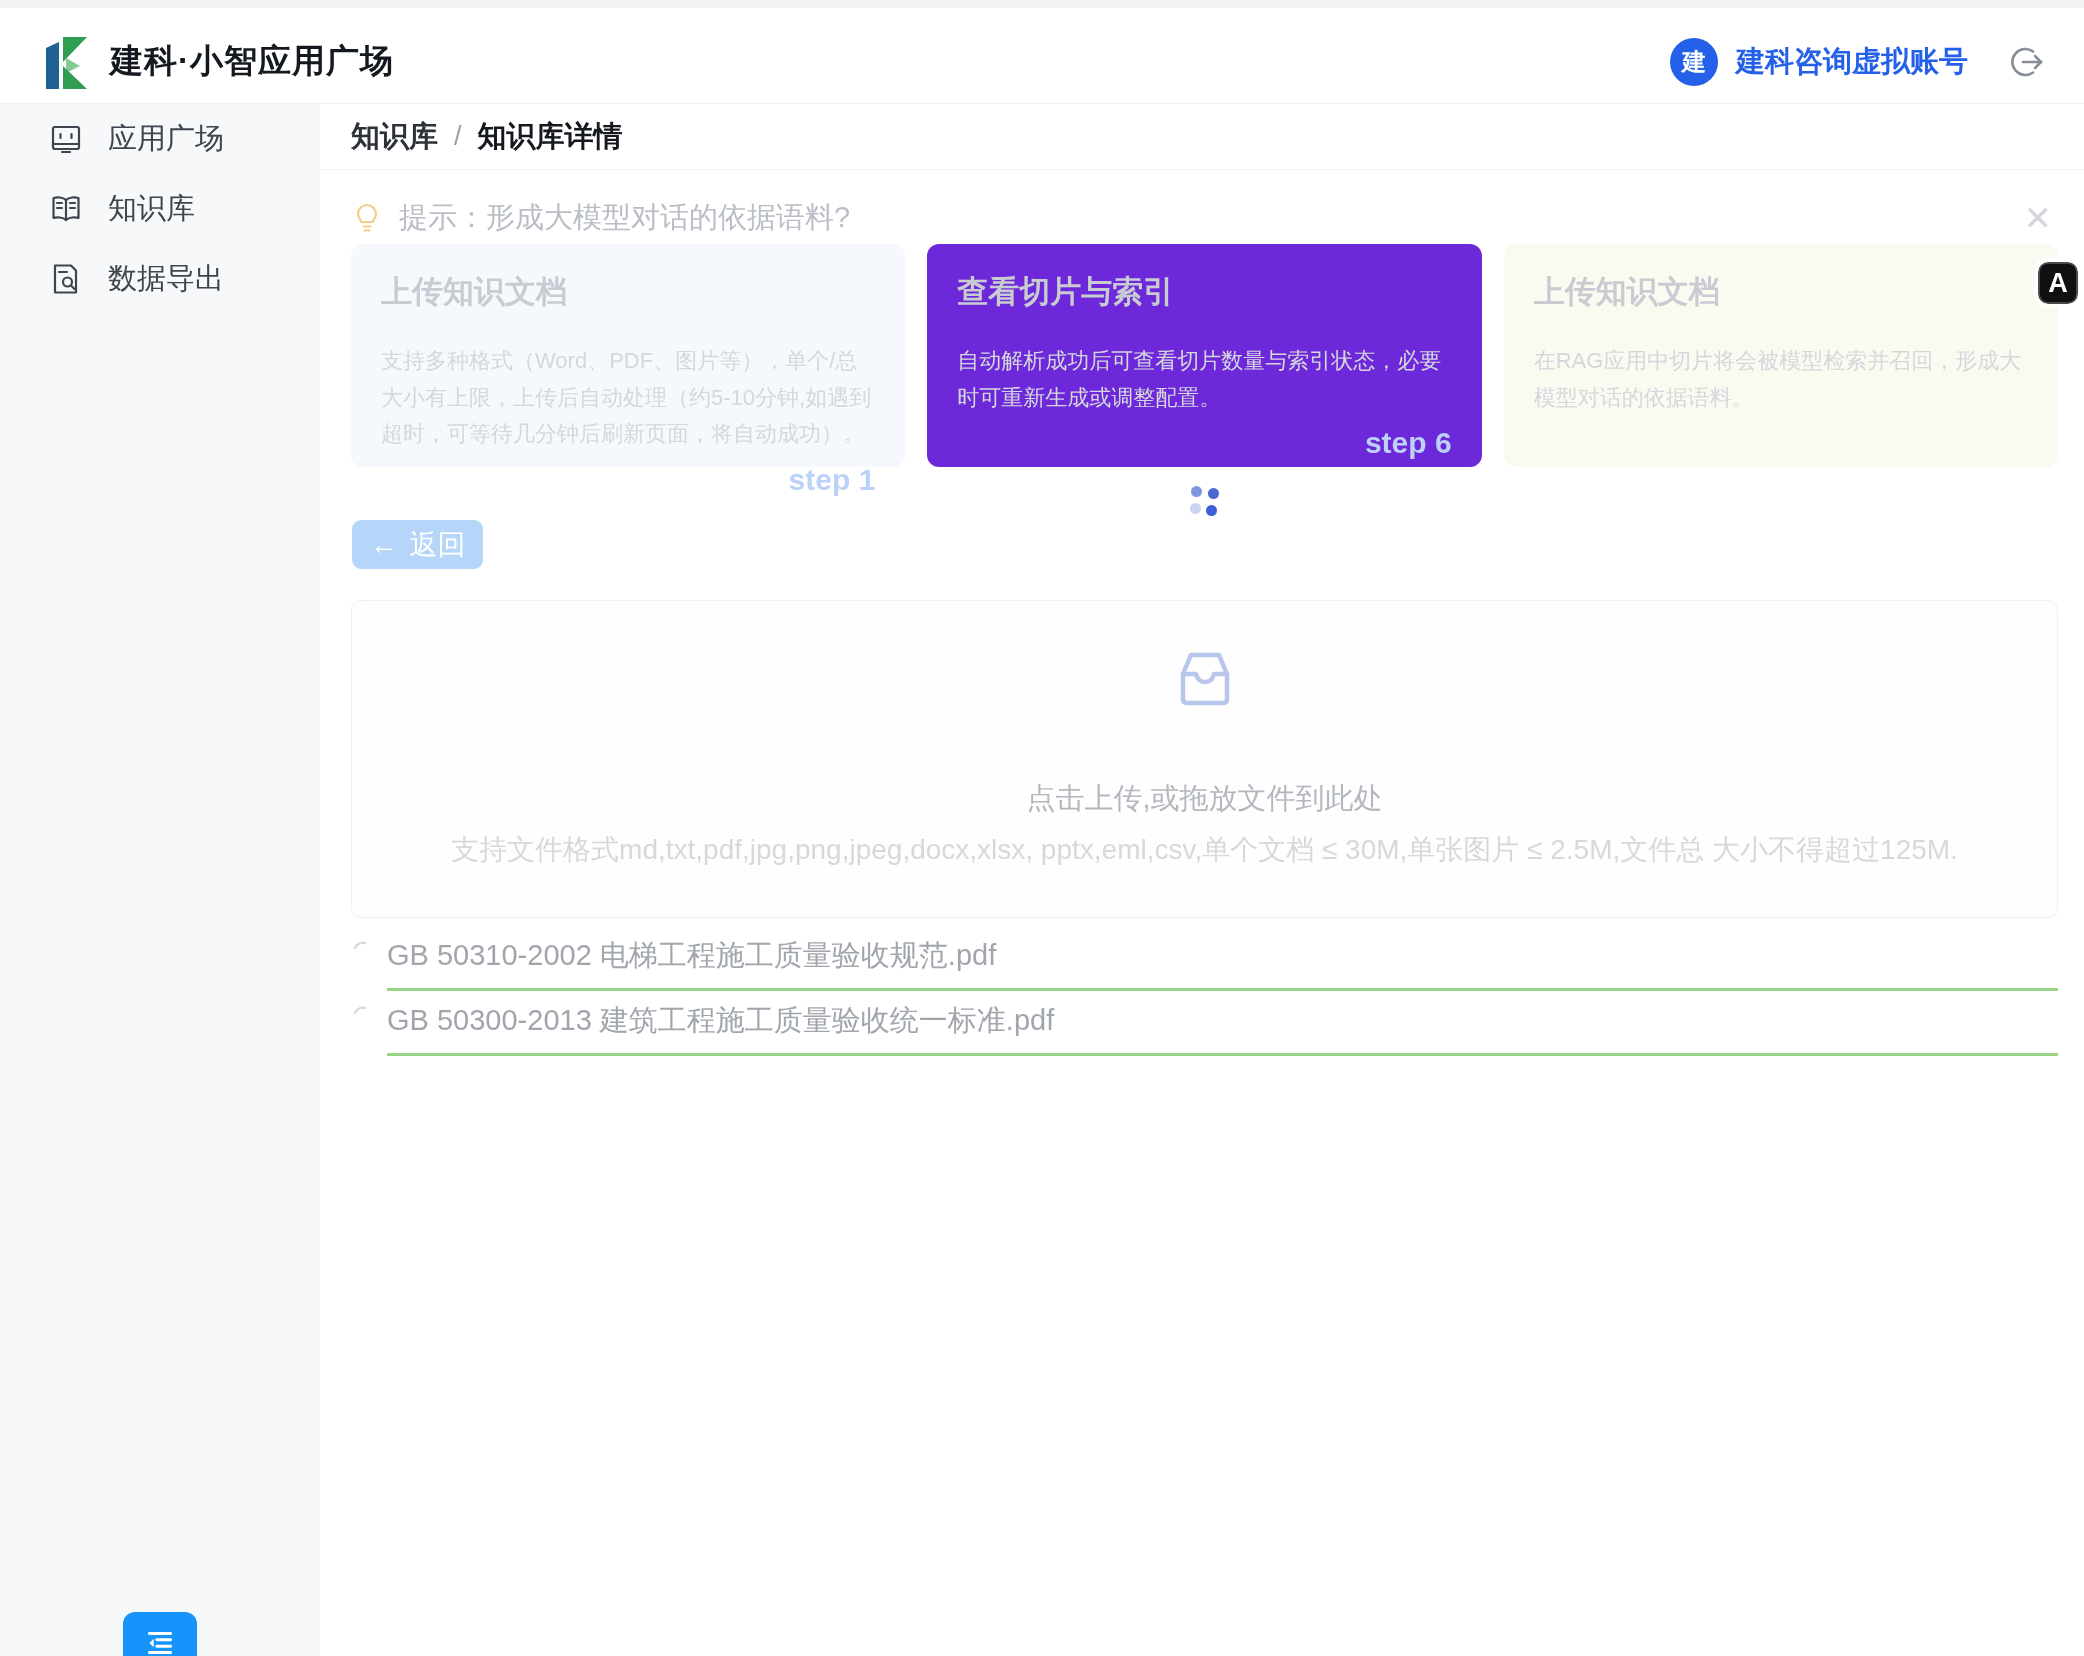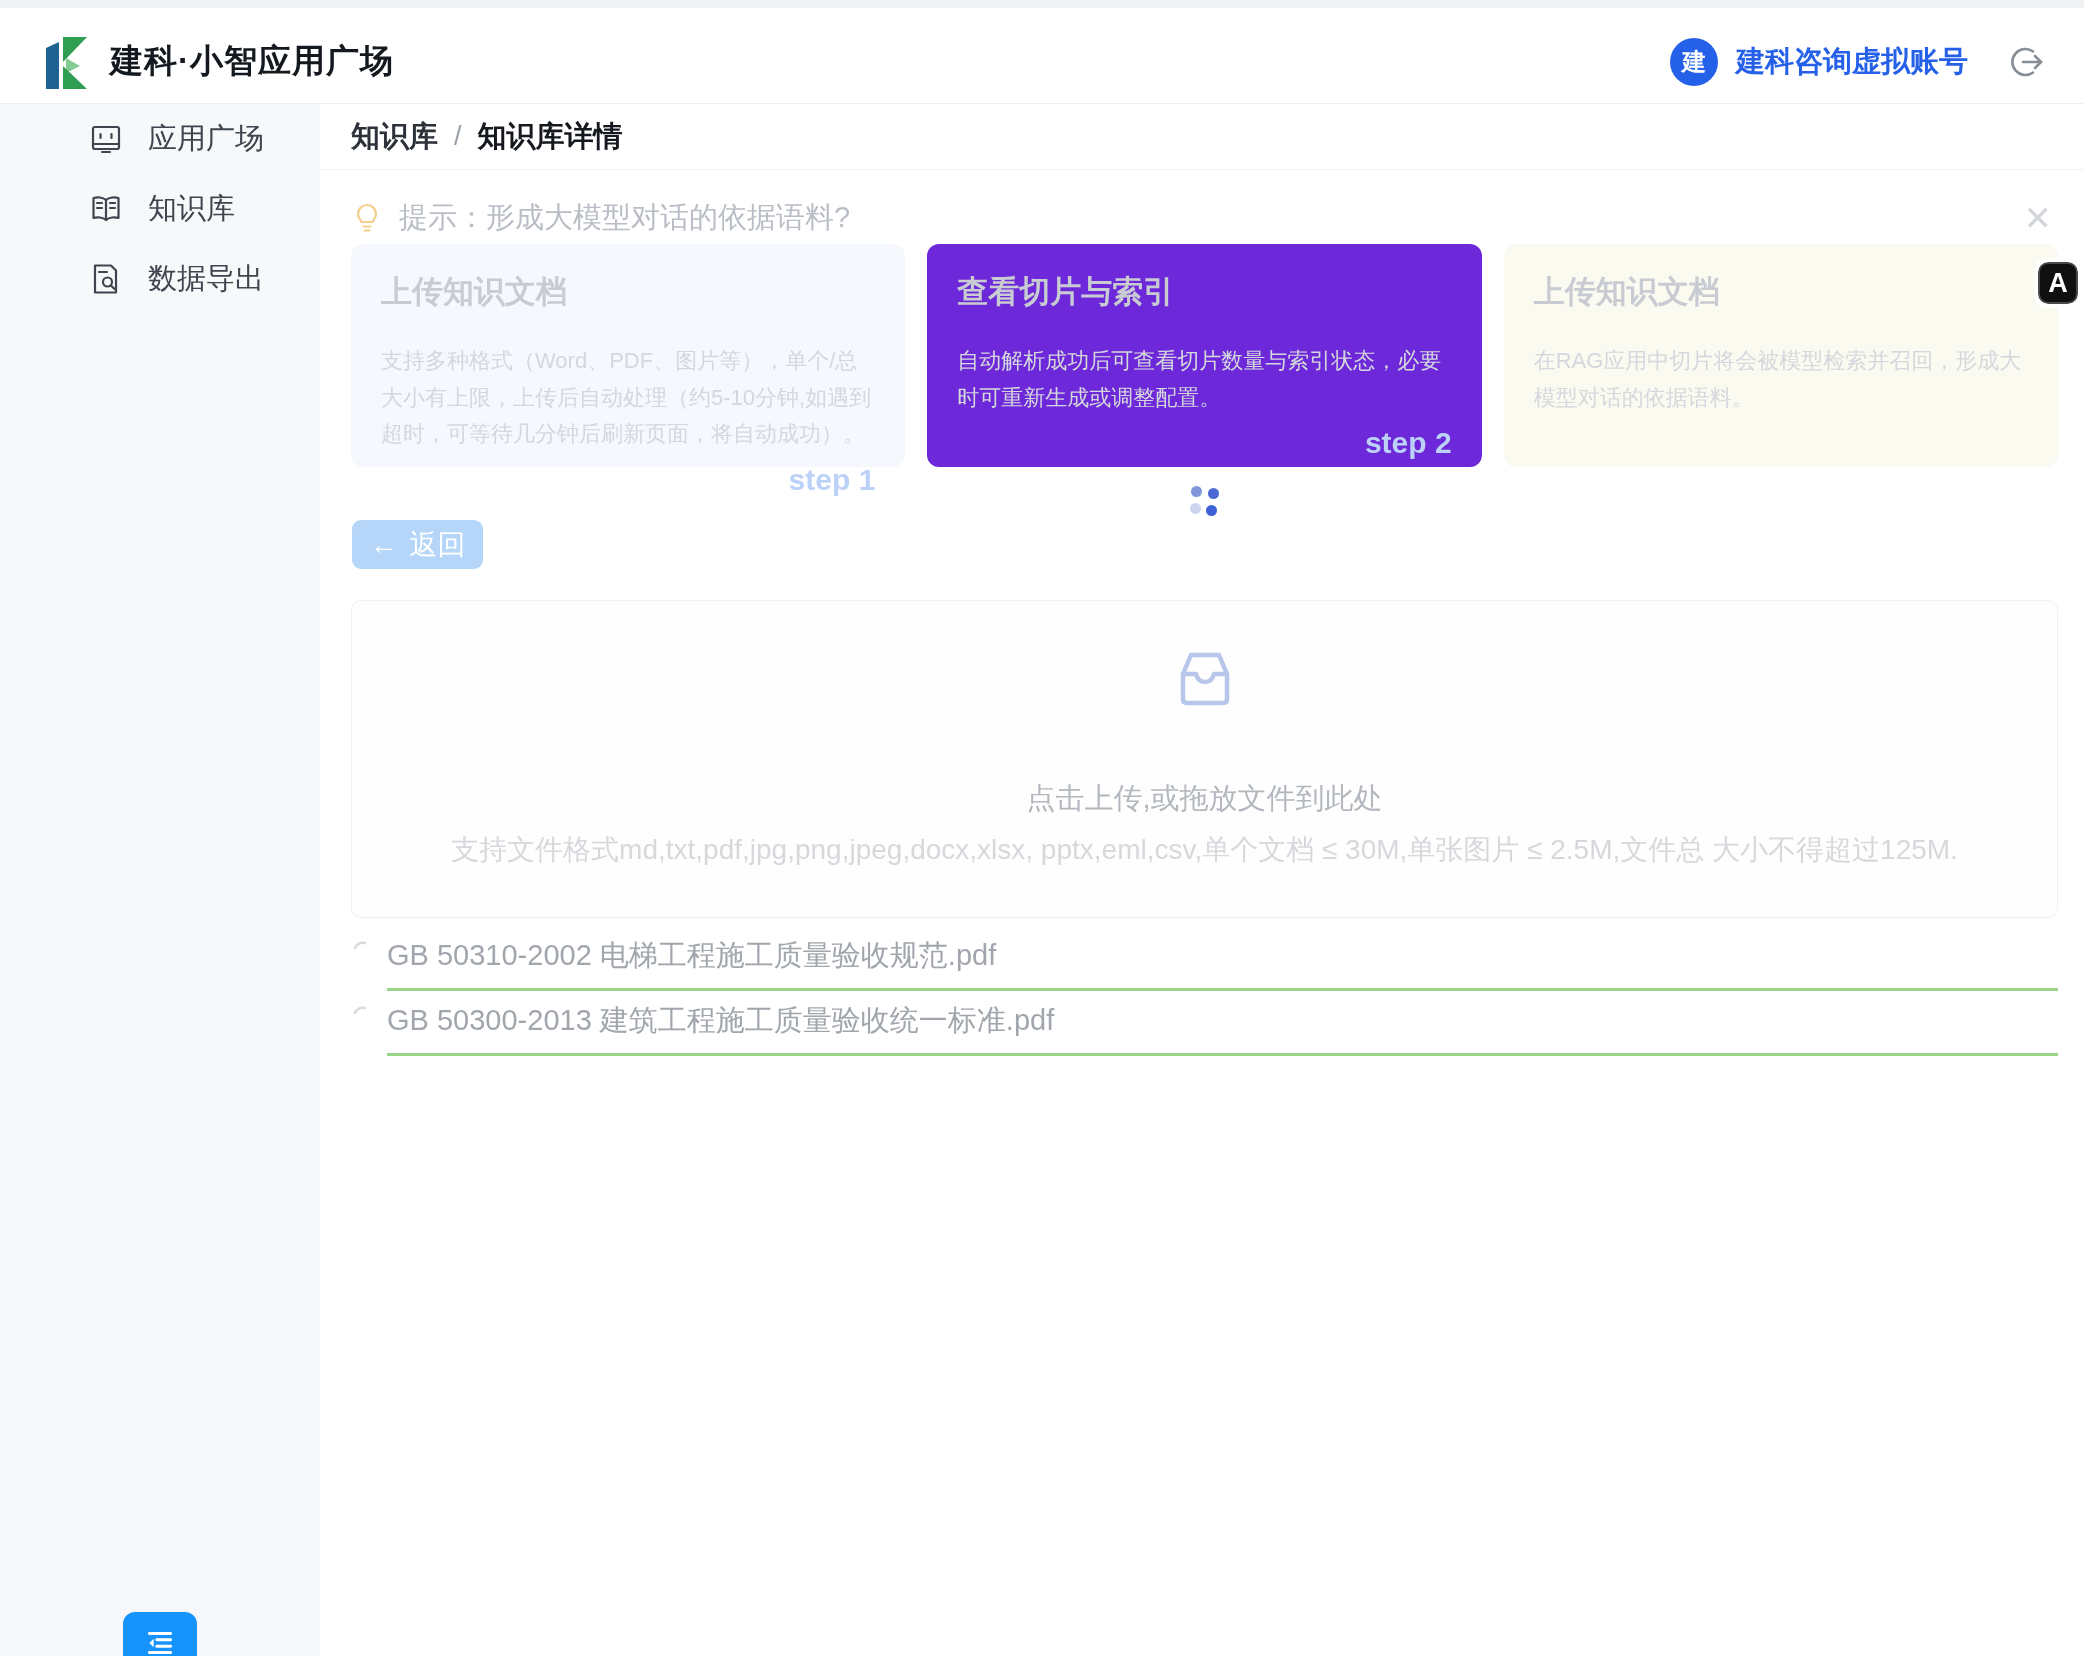--- a/index.html
+++ b/index.html
@@ -21,21 +21,21 @@
   .header-right { margin-left:auto; display:flex; align-items:center; gap:18px; }
   .avatar {
     width:48px; height:48px; border-radius:50%; background:#2561e8; color:#fff;
     display:flex; align-items:center; justify-content:center; font-size:24px; font-weight:700;
   }
   .account-name { color:#2561e8; font-size:29px; font-weight:700; }
   .logout { width:36px; height:36px; margin-left:22px; cursor:pointer; }
   
   .sidebar {
     position:absolute; left:0; top:104px; width:328px; bottom:0;
-    background:#f7f8fa; border-right:1px solid #eef0f2;padding-left:40px;
+    background:#f7f8fa; border-right:1px solid #eef0f2;
   }
   .side-item {
     height:70px; display:flex; align-items:center; gap:24px;
     padding-left:48px; font-size:29px; color:#3f454e; cursor:pointer;
   }
   .side-item svg { width:36px; height:36px; flex:0 0 auto; }
   .fab {
     position:absolute; left:123px; top:1612px; width:74px; height:64px;
     background:#1794fc; border-radius:12px; display:flex; align-items:flex-start;
     justify-content:center; padding-top:12px; cursor:pointer;
@@ -193,21 +193,21 @@
 
   <div class="cards">
     <div class="card card-0">
       <div class="card-title">上传知识文档</div>
       <div class="card-body">支持多种格式（Word、PDF、图片等），单个/总大小有上限，上传后自动处理（约5-10分钟,如遇到超时，可等待几分钟后刷新页面，将自动成功）。</div>
       <div class="card-step">step 1</div>
     </div>
     <div class="card card-1">
       <div class="card-title">查看切片与索引</div>
       <div class="card-body">自动解析成功后可查看切片数量与索引状态，必要时可重新生成或调整配置。</div>
-      <div class="card-step">step 2</div>
+      <div class="card-step">step 6</div>
     </div>
     <div class="card card-2">
       <div class="card-title">上传知识文档</div>
       <div class="card-body">在RAG应用中切片将会被模型检索并召回，形成大模型对话的依据语料。</div>
     </div>
   </div>
 
   <div class="spinner">
     <i class="d1"></i>
       <i class="d2"></i>

